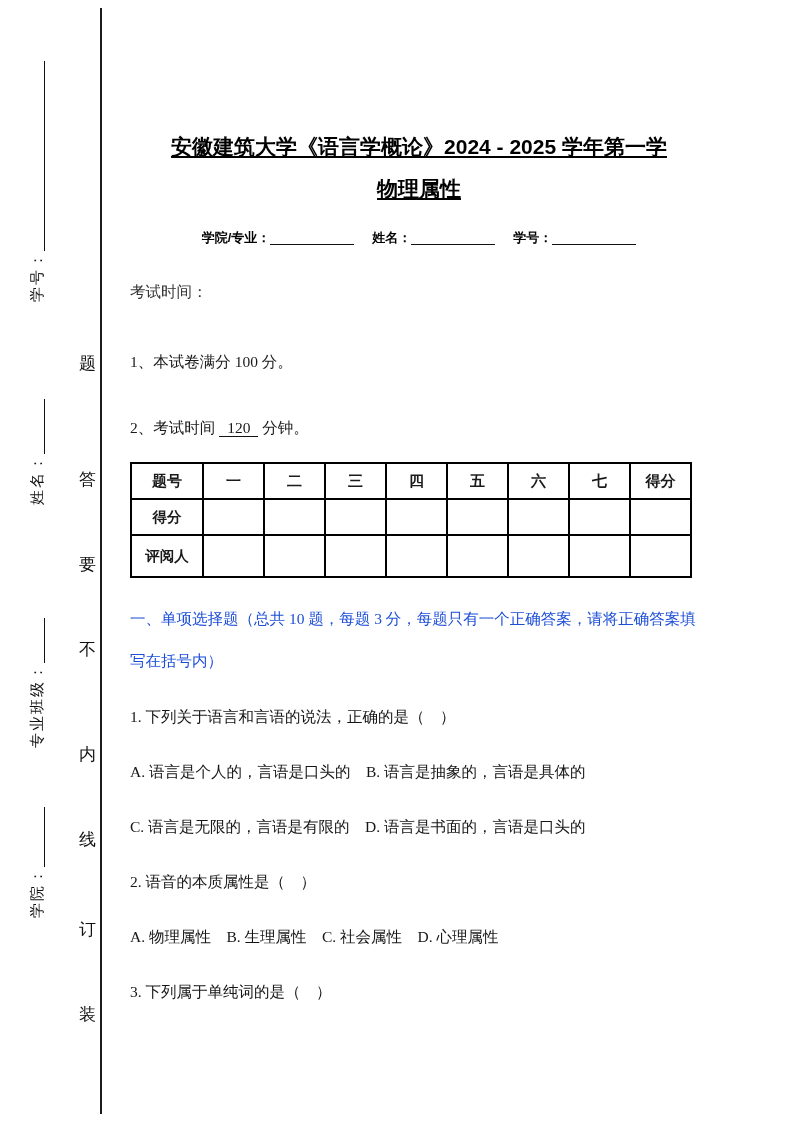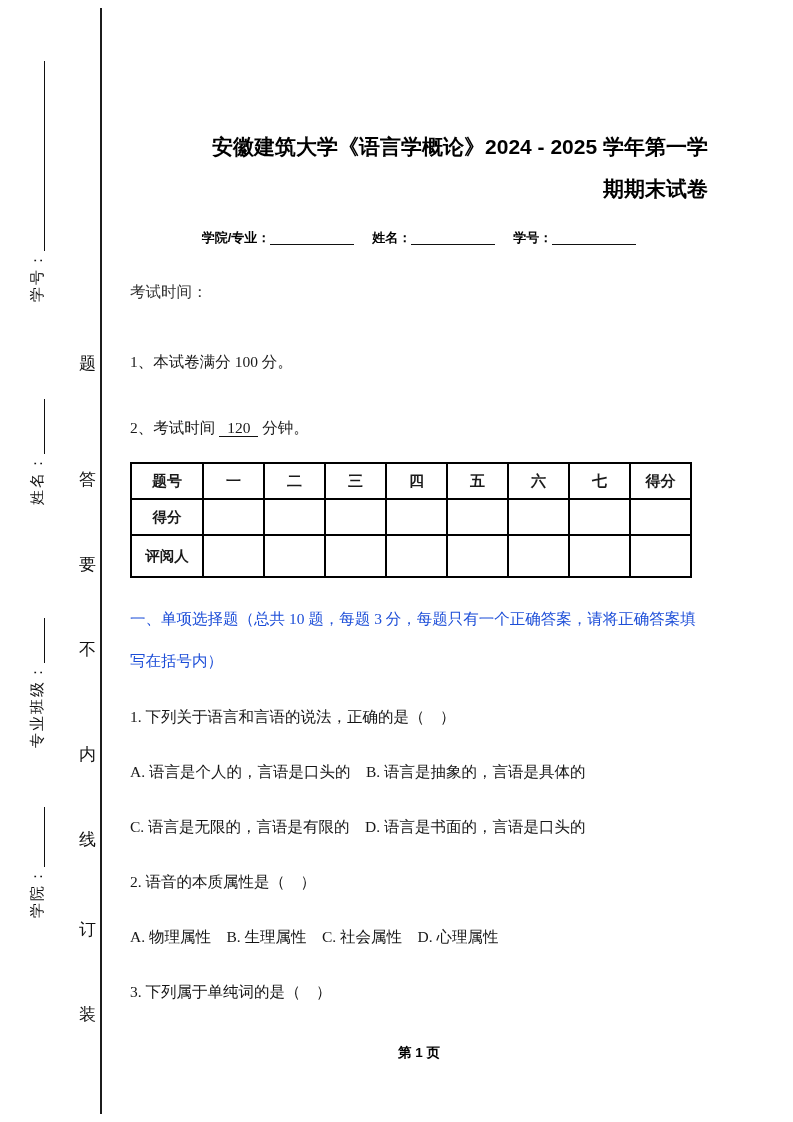--- a/index.html
+++ b/index.html
@@ -15,21 +15,21 @@
     position:absolute;left:28px;transform-origin:0 0;transform:rotate(-90deg);
     white-space:nowrap;font-size:15px;letter-spacing:2px;color:#111;
   }
   .blank{display:inline-block;border-bottom:1.6px solid #111;height:14px;vertical-align:-3px;}
   .seal-char{position:absolute;left:79px;font-size:17px;color:#111;}
 
   
   .main{position:absolute;left:130px;top:0;width:578px;padding-top:126px;}
   .title{
     font-family:"Liberation Sans","DejaVu Sans",sans-serif;
-    font-weight:bold;font-size:21px;line-height:42px;text-align:right;color:#000;
+    font-weight:bold;font-size:21px;line-height:42px;text-align:center;color:#000;text-decoration:underline;
   }
   .form-line{
     margin-top:16px;text-align:center;font-weight:bold;font-size:13px;line-height:24px;
     font-family:"Liberation Sans","DejaVu Sans",sans-serif;color:#000;
   }
   .form-line .blank{width:84px;margin-right:18px;}
   .form-line .blank:last-child{margin-right:0;}
   .notice-heading{margin-top:30px;font-size:15.5px;line-height:24px;color:#333;}
   .notice-item{font-size:15.5px;line-height:24px;}
   .n1{margin-top:46px;}
@@ -84,21 +84,21 @@
   <span class="seal-char" style="top:638px;">不</span>
   <span class="seal-char" style="top:743px;">内</span>
   <span class="seal-char" style="top:828px;">线</span>
   <span class="seal-char" style="top:918px;">订</span>
   <span class="seal-char" style="top:1003px;">装</span>
 
   <div class="main">
 
     <div class="title">
       <div>安徽建筑大学《语言学概论》2024 - 2025 学年第一学</div>
-      <div>期期末试卷</div>
+      <div>物理属性</div>
     </div>
 
     <div class="form-line">
       <span>学院/专业：</span><span class="blank"></span><span>姓名：</span><span class="blank"></span><span>学号：</span><span class="blank"></span>
     </div>
 
     <div class="notice-heading">考试时间：</div>
 
     <div class="notice-item n1">1、本试卷满分 100 分。</div>
 
@@ -161,15 +161,14 @@
 
     <div class="qline">1. 下列关于语言和言语的说法，正确的是（　）</div>
     <div class="qline">A. 语言是个人的，言语是口头的　B. 语言是抽象的，言语是具体的</div>
     <div class="qline">C. 语言是无限的，言语是有限的　D. 语言是书面的，言语是口头的</div>
     <div class="qline">2. 语音的本质属性是（　）</div>
     <div class="qline">A. 物理属性　B. 生理属性　C. 社会属性　D. 心理属性</div>
     <div class="qline">3. 下列属于单纯词的是（　）</div>
 
   </div>
 
-  <div class="footer">第 1 页</div>
 
 </div>
 
 </body></html>

